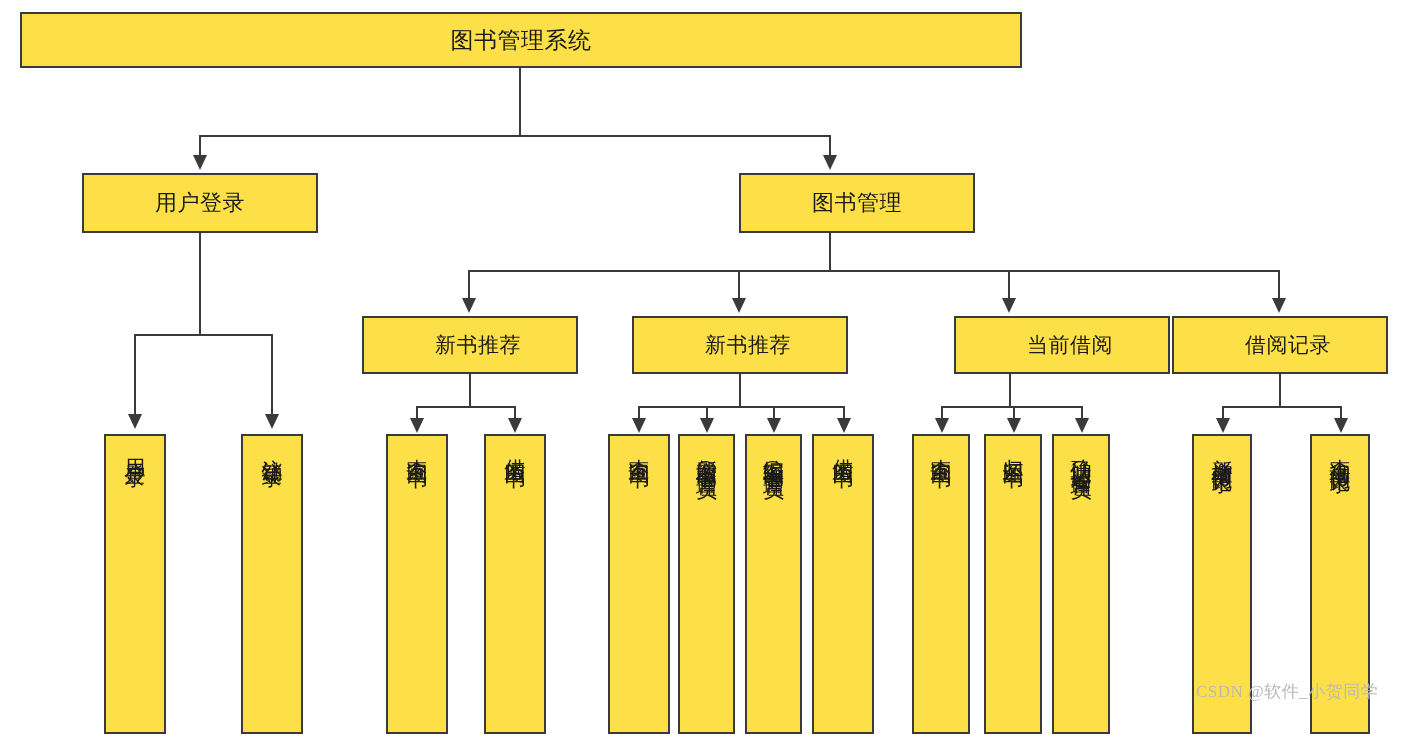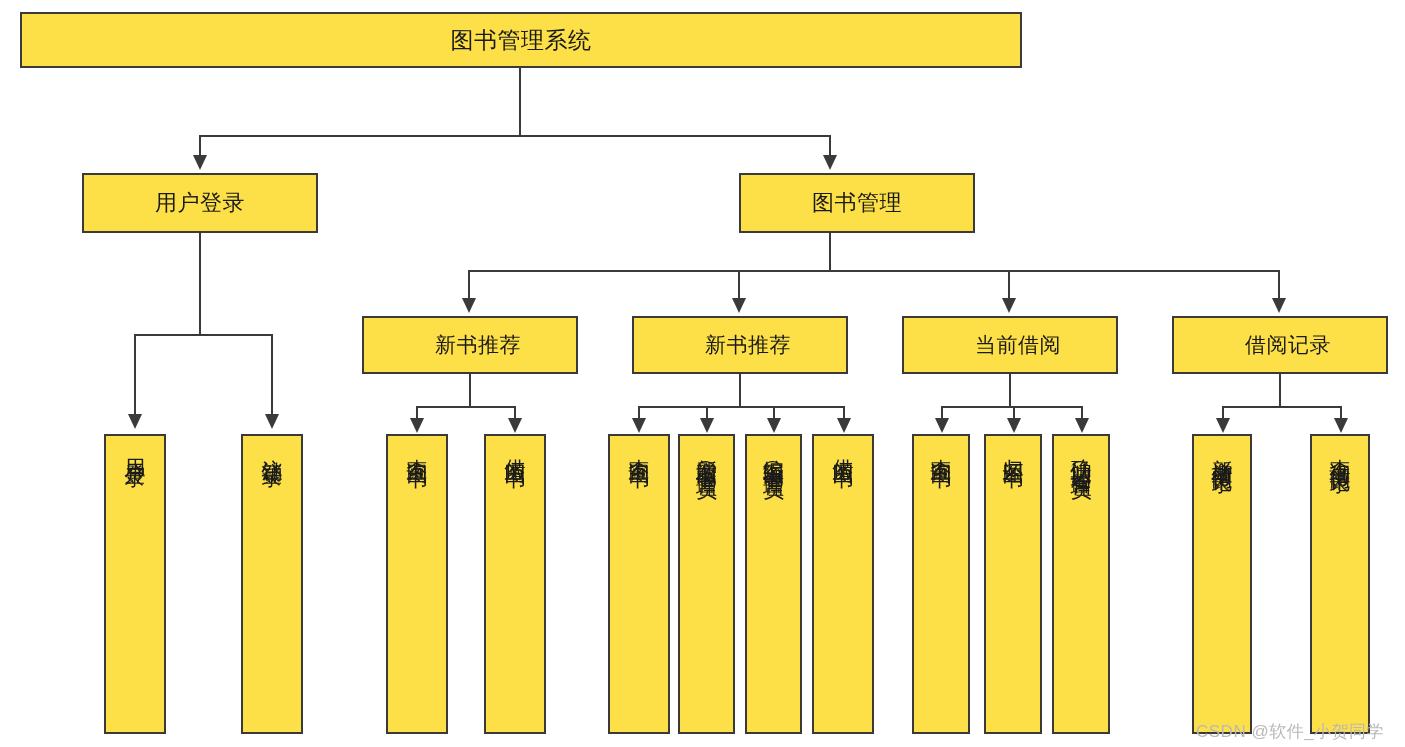--- a/index.html
+++ b/index.html
@@ -157,21 +157,21 @@
   <div class="node lvl2" style="left:712px; top:173px; width:236px; height:60px;margin-left:27px;">
     <span class="label">图书管理</span>
   </div>
 
   <div class="node lvl3" style="left:362px; top:316px; width:216px; height:58px;">
     <span class="label">新书推荐</span>
   </div>
   <div class="node lvl3" style="left:632px; top:316px; width:216px; height:58px;">
     <span class="label">新书推荐</span>
   </div>
-  <div class="node lvl3" style="left:902px; top:316px; width:216px; height:58px;">
+  <div class="node lvl3" style="left:954px; top:316px; width:216px; height:58px;">
     <span class="label">当前借阅</span>
   </div>
   <div class="node lvl3" style="left:1172px; top:316px; width:216px; height:58px;">
     <span class="label">借阅记录</span>
   </div>
 
   <div class="node leaf" style="left:104px; top:434px; width:62px; height:300px;">
     <span class="label">用户登录</span>
   </div>
   <div class="node leaf" style="left:241px; top:434px; width:62px; height:300px;">
@@ -204,15 +204,15 @@
   <div class="node leaf" style="left:1052px; top:434px; width:58px; height:300px;">
     <span class="label">确认归还（管理员）</span>
   </div>
   <div class="node leaf" style="left:1192px; top:434px; width:60px; height:300px;">
     <span class="label">新增借阅记录</span>
   </div>
   <div class="node leaf" style="left:1310px; top:434px; width:60px; height:300px;">
     <span class="label">查询借阅记录</span>
   </div>
 
-  <div id="watermark" style="left:1196px; top:720px;">CSDN @软件_小贺同学</div>
+  <div id="watermark" style="left:1196px; top:680px;font-family:Liberation Serif, serif;">CSDN @软件_小贺同学</div>
 
 </div>
 
 </body></html>

